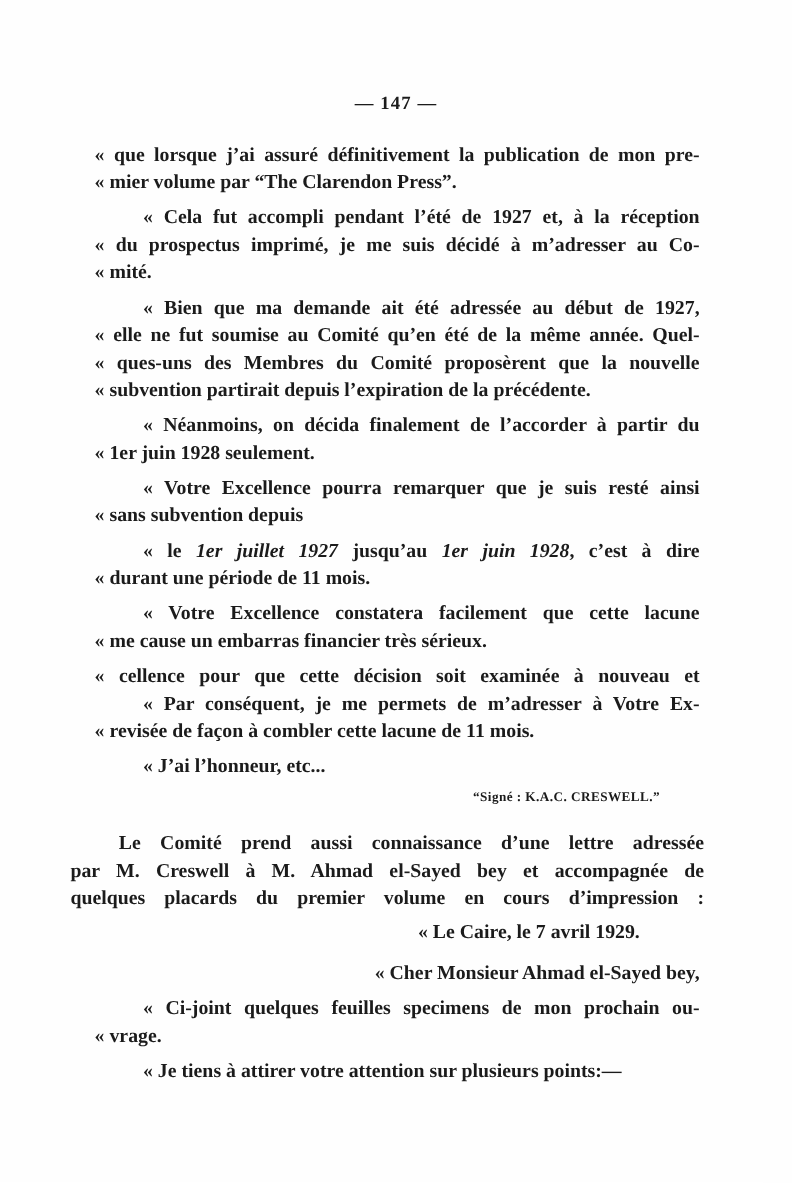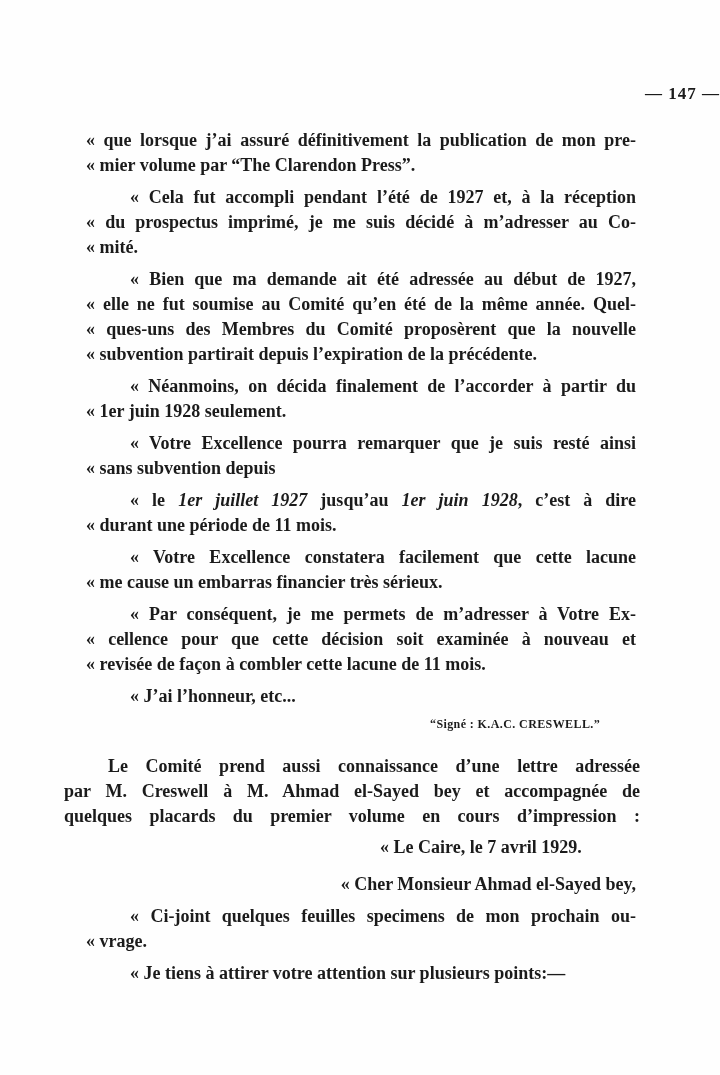--- a/index.html
+++ b/index.html
@@ -11,21 +11,21 @@
     overflow: hidden;
   }
   .page {
     position: relative;
     width: 720px; height: 1075px;
     background: #fefefe;
     overflow: hidden;
   }
   .pagenum {
     margin-top: 84px;
-    text-align: right;
+    text-align: center;
     font-size: 17px;
     font-weight: bold;
     letter-spacing: 1px;
   }
   .content { margin-top: 24px; }
 
   .qblock { margin-left: 86px; width: 550px; }
   .nblock { margin-left: 64px; width: 576px; }
 
   .ln {
@@ -100,22 +100,22 @@
         <div class="ln just indent"><span>« le </span><span class="it">1er juillet 1927</span><span> jusqu’au </span><span class="it">1er juin 1928</span><span>, c’est à dire</span></div>
         <div class="ln">« durant une période de 11 mois.</div>
       </div>
 
       <div class="gap-sm">
         <div class="ln just indent">« Votre Excellence constatera facilement que cette lacune</div>
         <div class="ln">« me cause un embarras financier très sérieux.</div>
       </div>
 
       <div class="gap-sm">
+        <div class="ln just">« cellence pour que cette décision soit examinée à nouveau et</div>
         <div class="ln just indent">« Par conséquent, je me permets de m’adresser à Votre Ex-</div>
-        <div class="ln just">« cellence pour que cette décision soit examinée à nouveau et</div>
         <div class="ln">« revisée de façon à combler cette lacune de 11 mois.</div>
       </div>
 
       <div class="gap-sm">
         <div class="ln indent">« J’ai l’honneur, etc...</div>
       </div>
 
       <div class="sig">“Signé : K.A.C. CRESWELL.”</div>
     </div>
 

